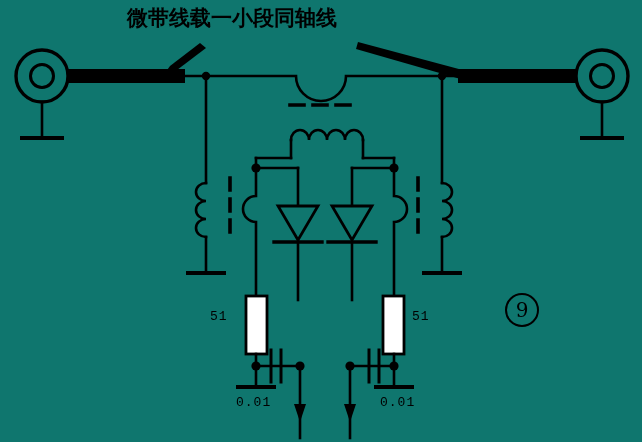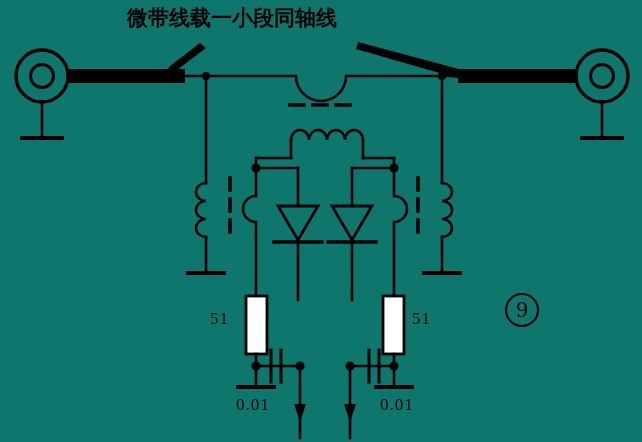--- a/index.html
+++ b/index.html
@@ -33,22 +33,22 @@
   }
   #title-label {
     left: 127px;
     top: 8px;
     font-family: "DejaVu Sans", "Liberation Sans", sans-serif;
     font-weight: bold;
     font-size: 21px;
     letter-spacing: 0px;
   }
   .val-label {
-    font-family: Liberation Serif, serif;
-    font-size: 17px;
+    font-family: Liberation Mono, monospace;
+    font-size: 13px;
     letter-spacing: 1px;
   }
   #res-left-label  { left: 210px; top: 310px; }
   #res-right-label { left: 412px; top: 310px; }
   #cap-left-label  { left: 236px; top: 396px; }
   #cap-right-label { left: 380px; top: 396px; }
   #figure-number-label {
     left: 505px;
     top: 293px;
     width: 34px;

